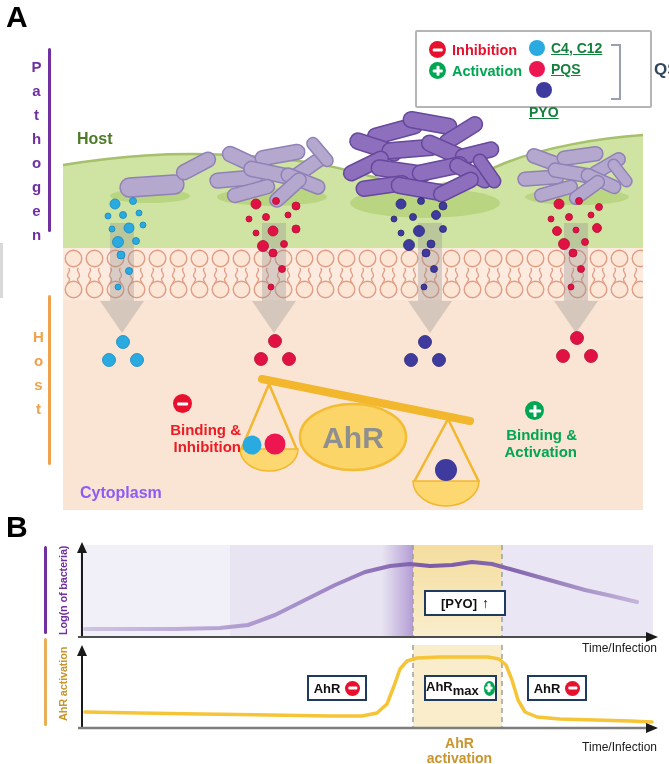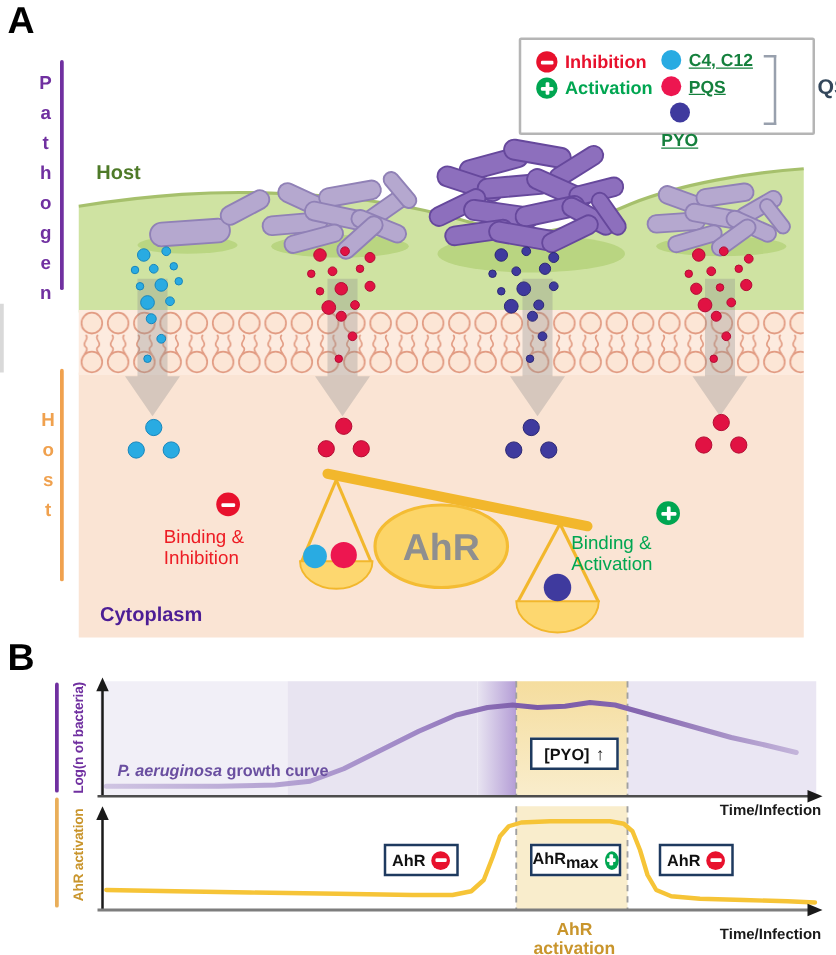--- a/index.html
+++ b/index.html
@@ -5,21 +5,21 @@
   html,body{margin:0;padding:0;background:#fff;}
   #fig{position:relative;width:669px;height:764px;background:#fff;
        font-family:"Liberation Sans","DejaVu Sans",sans-serif;overflow:hidden;}
   .abs{position:absolute;}
   .panel-letter{font-size:30px;font-weight:bold;color:#000;}
   .title{font-size:25px;font-weight:bold;color:#0d0d0d;letter-spacing:.3px;}
   .vside{writing-mode:vertical-rl;text-orientation:upright;letter-spacing:7px;
          font-weight:bold;font-size:15px;line-height:15px;}
   .vline{width:2.5px;border-radius:2px;}
   .region-label{font-weight:bold;font-size:16px;}
-  .caption{font-weight:normal;font-size:15px;line-height:17px;text-align:left;}
+  .caption{font-weight:bold;font-size:15px;line-height:17px;text-align:right;}
   .badge{position:relative;display:inline-block;border-radius:50%;vertical-align:middle;}
   .badge::before,.badge::after{content:"";position:absolute;background:#fff;
      left:50%;top:50%;transform:translate(-50%,-50%);border-radius:1px;}
   .badge.minus::after{width:62%;height:3px;}
   .badge.plus::before{width:62%;height:3px;}
   .badge.plus::after{width:3px;height:62%;}
   .badge.red{background:#e8112d;}
   .badge.green{background:#00a651;}
   .legend{box-sizing:border-box;background:#fff;border:2.5px solid #b5b5b5;border-radius:2px;}
   .legend .lrow{position:absolute;display:flex;align-items:center;gap:6px;}
@@ -28,21 +28,21 @@
   .dot{display:inline-block;border-radius:50%;width:16px;height:16px;}
   .bracket{width:8px;border-top:2px solid #98a0ad;border-right:2px solid #98a0ad;
            border-bottom:2px solid #98a0ad;}
   .qs{font-weight:bold;font-size:17px;color:#33475b;margin-left:28px;}
   .ylab{writing-mode:vertical-rl;transform:rotate(180deg);font-weight:bold;
         font-size:11px;letter-spacing:-.2px;text-align:center;line-height:15px;}
   .chart-box{box-sizing:border-box;background:#fff;border:2.5px solid #1e3a5f;
      display:flex;align-items:center;justify-content:center;gap:5px;
      font-weight:bold;font-size:13px;color:#111;}
   .chart-box sub{font-size:13px;font-weight:bold;}
-  .time-label{font-weight:bold;font-size:12px;color:#1a1a1a;text-align:right;}
+  .time-label{font-weight:normal;font-size:12px;color:#1a1a1a;text-align:right;}
   .growth-label{font-weight:bold;font-size:13px;color:#6a4fa0;}
   .growth-label .species{font-style:italic;}
   .ahr-caption{font-weight:bold;font-size:14px;color:#c9952c;text-align:center;line-height:15px;}
   .pyo-arrow{font-weight:normal;font-size:14px;}
 </style>
 </head>
 <body>
 
 <div id="fig">
 
@@ -235,21 +235,21 @@
         <line x1="448" y1="419" x2="414" y2="482"></line>
           <line x1="448" y1="419" x2="479" y2="482"></line>
       </g>
       <path d="M413,481 A33,25 0 0 0 479,481 Z" fill="#fdd76f" stroke="#f2b72c" stroke-width="1.5"></path>
       <circle cx="446" cy="470" r="11" fill="#3f3a9e"></circle>
     </g>
   </svg>
 
   
   <div class="abs region-label" style="left:77px;top:130px;color:#4e7a28;">Host</div>
-  <div class="abs region-label" style="left:80px;top:484px;color:#4c1d95;">Cytoplasm</div>
+  <div class="abs region-label" style="left:80px;top:484px;color:#8b5cf6;">Cytoplasm</div>
 
   <span class="abs badge red minus" style="left:173px;top:394px;width:19px;height:19px;"></span>
   <div class="abs caption" style="left:131px;top:421px;width:110px;color:#ed1c24;">
     <div>Binding &amp;</div>
     <div>Inhibition</div>
   </div>
 
   <span class="abs badge green plus" style="left:502px;top:401px;width:19px;height:19px;"></span>
   <div class="abs caption" style="left:457px;top:426px;width:120px;color:#00a651;">
     <div>Binding &amp;</div>
@@ -337,25 +337,22 @@
     </g>
     <g>
       <line x1="82" y1="728" x2="82" y2="652" stroke="#1a1a1a" stroke-width="2"></line>
       <polygon points="82,645 77,656 87,656" fill="#1a1a1a"></polygon>
       <line x1="78" y1="728" x2="650" y2="728" stroke="#7d7d7d" stroke-width="2.4"></line>
       <polygon points="658,728 646,723 646,733" fill="#1a1a1a"></polygon>
     </g>
   </svg>
 
   
-  <div class="abs growth-label" style="left:94px;top:609px;">
-    <span class="species">P. aeruginosa</span><span> growth curve</span>
-  </div>
-
-  <div class="abs chart-box" style="left:424px;top:590px;width:71px;height:26px;">
+
+  <div class="abs chart-box" style="left:424px;top:590px;width:82px;height:26px;">
     <span>[PYO]</span>
       <span class="pyo-arrow">↑</span>
   </div>
 
   <div class="abs time-label" style="left:545px;top:641px;width:112px;">Time/Infection</div>
 
   <div class="abs chart-box" style="left:307px;top:675px;width:60px;height:26px;">
     <span>AhR</span>
     <span class="badge red minus" style="width:15px;height:15px;"></span>
   </div>

